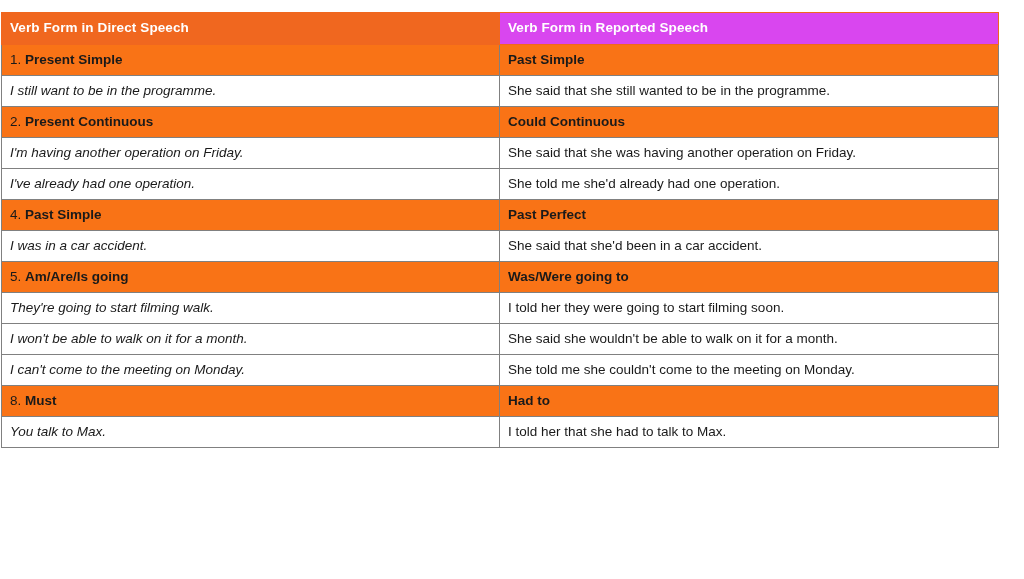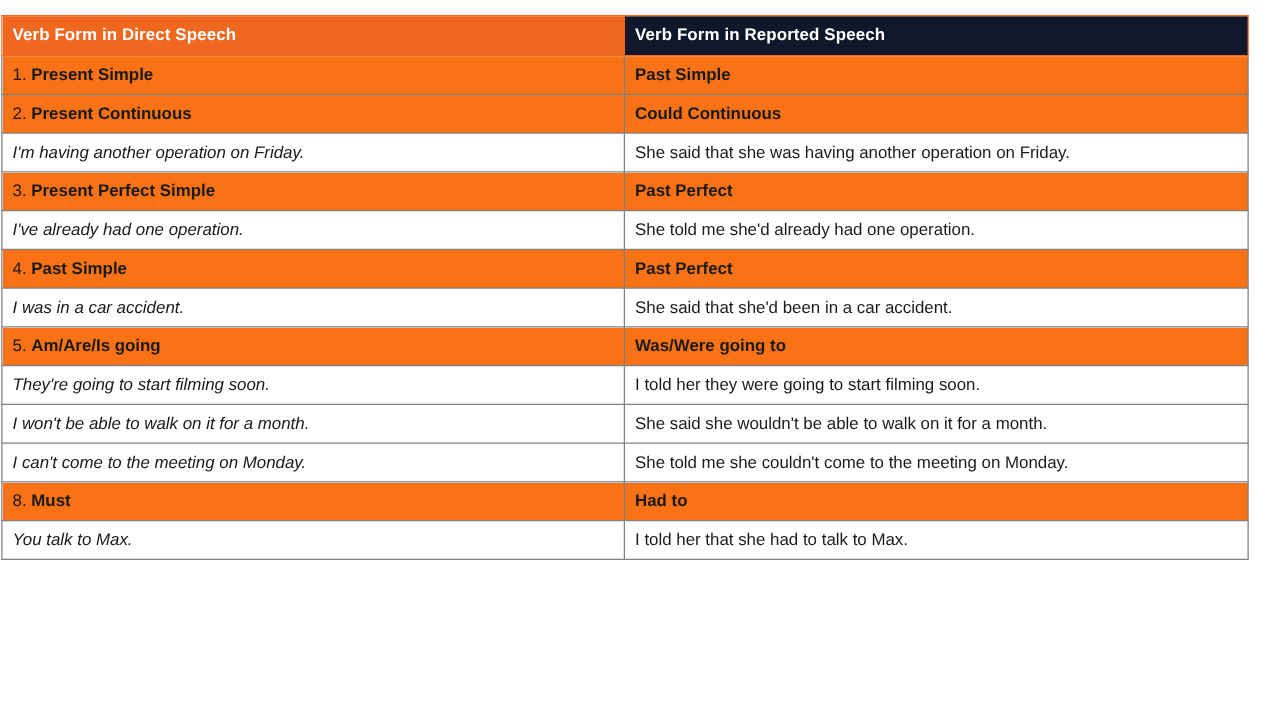--- a/index.html
+++ b/index.html
@@ -81,58 +81,58 @@
 
 <div id="page">
   <table id="speech-table">
     <colgroup>
       <col class="col-direct">
       <col class="col-reported">
     </colgroup>
     <thead>
       <tr>
         <th style="background: rgb(240, 103, 31); border-color: rgb(240, 103, 31); color: rgb(255, 255, 255);">Verb Form in Direct Speech</th>
-        <th style="background: #0f172a; border-color: rgb(240, 103, 31); color: rgb(255, 255, 255);">Verb Form in Reported Speech</th>
+        <th style="background: #d946ef; border-color: rgb(240, 103, 31); color: rgb(255, 255, 255);">Verb Form in Reported Speech</th>
       </tr>
     </thead>
     <tbody id="table-body">
         <tr class="form-row">
           <td class="direct-cell" style="border-color: rgb(128, 128, 128);"><span class="num">1.</span> <span class="form-name">Present Simple</span></td>
           <td class="reported-cell" style="border-color: rgb(128, 128, 128);"><span class="form-name">Past Simple</span></td>
+        </tr>
+        <tr class="example-row">
+          <td class="direct-cell" style="border-color: rgb(128, 128, 128);">I still want to be in the programme.</td>
+          <td class="reported-cell" style="border-color: rgb(128, 128, 128);">She said that she still wanted to be in the programme.</td>
         </tr>
         <tr class="form-row">
           <td class="direct-cell" style="border-color: rgb(128, 128, 128);"><span class="num">2.</span> <span class="form-name">Present Continuous</span></td>
           <td class="reported-cell" style="border-color: rgb(128, 128, 128);"><span class="form-name">Could Continuous</span></td>
         </tr>
         <tr class="example-row">
           <td class="direct-cell" style="border-color: rgb(128, 128, 128);">I'm having another operation on Friday.</td>
           <td class="reported-cell" style="border-color: rgb(128, 128, 128);">She said that she was having another operation on Friday.</td>
-        </tr>
-        <tr class="form-row">
-          <td class="direct-cell" style="border-color: rgb(128, 128, 128);"><span class="num">3.</span> <span class="form-name">Present Perfect Simple</span></td>
-          <td class="reported-cell" style="border-color: rgb(128, 128, 128);"><span class="form-name">Past Perfect</span></td>
         </tr>
         <tr class="example-row">
           <td class="direct-cell" style="border-color: rgb(128, 128, 128);">I've already had one operation.</td>
           <td class="reported-cell" style="border-color: rgb(128, 128, 128);">She told me she'd already had one operation.</td>
         </tr>
         <tr class="form-row">
           <td class="direct-cell" style="border-color: rgb(128, 128, 128);"><span class="num">4.</span> <span class="form-name">Past Simple</span></td>
           <td class="reported-cell" style="border-color: rgb(128, 128, 128);"><span class="form-name">Past Perfect</span></td>
         </tr>
         <tr class="example-row">
           <td class="direct-cell" style="border-color: rgb(128, 128, 128);">I was in a car accident.</td>
           <td class="reported-cell" style="border-color: rgb(128, 128, 128);">She said that she'd been in a car accident.</td>
         </tr>
         <tr class="form-row">
           <td class="direct-cell" style="border-color: rgb(128, 128, 128);"><span class="num">5.</span> <span class="form-name">Am/Are/Is going</span></td>
           <td class="reported-cell" style="border-color: rgb(128, 128, 128);"><span class="form-name">Was/Were going to</span></td>
         </tr>
         <tr class="example-row">
-          <td class="direct-cell" style="border-color: rgb(128, 128, 128);">They're going to start filming soon.</td>
+          <td class="direct-cell" style="border-color: rgb(128, 128, 128);">They're going to start filming walk.</td>
           <td class="reported-cell" style="border-color: rgb(128, 128, 128);">I told her they were going to start filming soon.</td>
         </tr>
         <tr class="example-row">
           <td class="direct-cell" style="border-color: rgb(128, 128, 128);">I won't be able to walk on it for a month.</td>
           <td class="reported-cell" style="border-color: rgb(128, 128, 128);">She said she wouldn't be able to walk on it for a month.</td>
         </tr>
         <tr class="example-row">
           <td class="direct-cell" style="border-color: rgb(128, 128, 128);">I can't come to the meeting on Monday.</td>
           <td class="reported-cell" style="border-color: rgb(128, 128, 128);">She told me she couldn't come to the meeting on Monday.</td>
         </tr>

